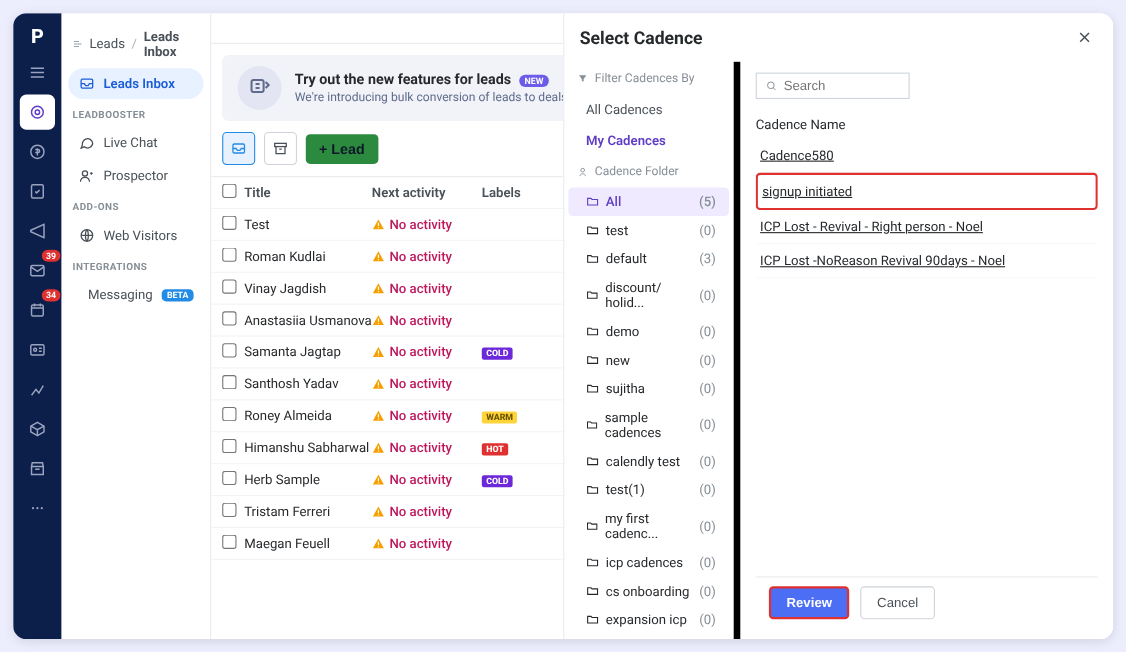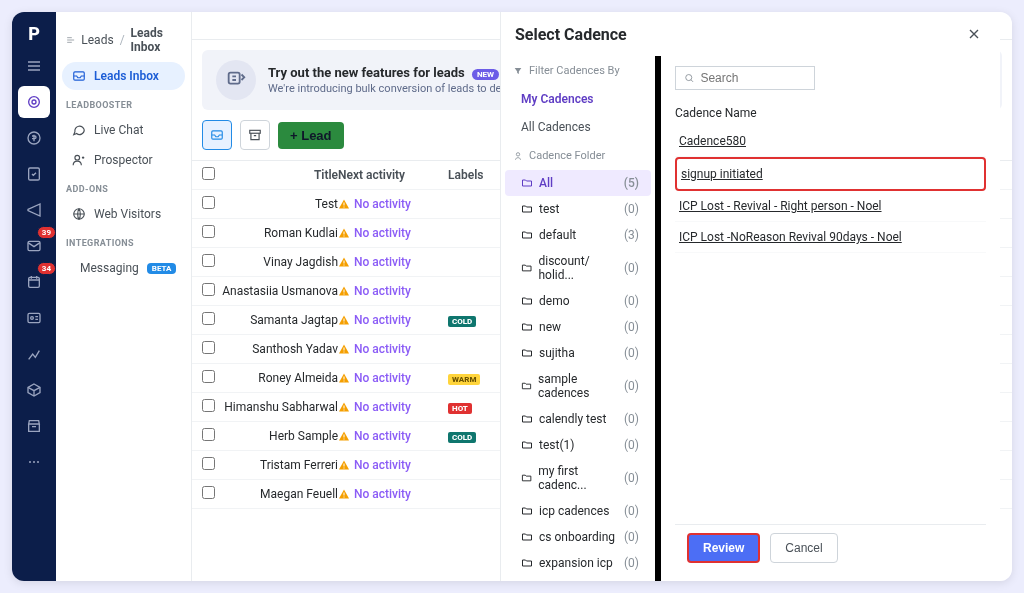--- a/index.html
+++ b/index.html
@@ -32,31 +32,31 @@
 .banner-txt p { font-size:11px; color:#5f6b8a; margin-top:2px; }
 .toolbar { display:flex; align-items:center; gap:8px; padding:10px; }
 .tb-btn { width:30px; height:30px; border:1px solid #ced4da; border-radius:4px; background:#fff; display:flex; align-items:center; justify-content:center; color:#495057; cursor:pointer; }
 .tb-btn.active { border-color:#228be6; color:#228be6; background:#e7f1ff; }
 .lead-btn { background:#2b8a3e; color:#0f172a; border:none; border-radius:4px; padding:6px 12px; font-size:13px; font-weight:600; display:flex; gap:4px; cursor:pointer; }
 .table { border-top:1px solid #e9ecef; }
 .th,.tr { display:flex; align-items:center; padding:6px 10px; border-bottom:1px solid #f1f3f5; font-size:12px; }
 .th { color:#495057; font-weight:600; }
 .cb { width:20px; }
 .cb input { width:13px; height:13px; }
-.c-title { flex:0 0 116px;text-align:right; }
+.c-title { flex:0 0 116px; }
 .c-act { flex:0 0 100px; display:flex; align-items:center; gap:4px; }
-.c-lbl { flex:0 0 60px;margin-left:10px; }
+.c-lbl { flex:0 0 60px; }
 .warn-ic { width:12px; height:12px; }
-.no-act { color:#8b5cf6; font-weight:500; }
+.no-act { color:#be185d; font-weight:500; }
 .lbl { font-size:8px; font-weight:800; padding:1px 4px; border-radius:2px; }
-.lbl.cold { background:#0f766e; color:#fff; }
+.lbl.cold { background:#6d28d9; color:#fff; }
 .lbl.warm { background:#ffd43b; color:#6b5200; }
 .lbl.hot { background:#e03131; color:#fff; }
 
-.modal { position:absolute; top:0; right:12px; width:500px; bottom:0; background:#fff; border-left:1px solid #e9ecef; display:flex; flex-direction:column; }
+.modal { position:absolute; top:0; right:0; width:500px; bottom:0; background:#fff; border-left:1px solid #e9ecef; display:flex; flex-direction:column; }
 .md-head { display:flex; align-items:center; padding:10px 14px; }
 .md-head h3 { font-size:16px; font-weight:700; }
 .md-close { margin-left:auto; width:24px; height:24px; cursor:pointer; display:flex; align-items:center; justify-content:center; color:#495057; }
 .md-body { flex:1; display:flex; overflow:hidden; }
 .md-left { width:160px; border-right:6px solid #000000; font-size:12px; overflow-y:auto; }
 .md-left::-webkit-scrollbar{width:6px}
 .md-left::-webkit-scrollbar-thumb{background:#ced4da;border-radius:3px}
 .md-sec { padding:8px 12px; color:#868e96; display:flex; gap:6px; align-items:center; font-size:11px; }
 .md-opt { padding:7px 12px 7px 20px; cursor:pointer; color:#495057; }
 .md-opt.sel { color:#5f3dc4; font-weight:600; }
@@ -415,22 +415,22 @@
           </div>
       </div>
       <div class="md-body">
         <div class="md-left">
           <div class="md-sec">
               <svg width="10" height="10" viewBox="0 0 24 24" fill="currentColor">
                 <path d="M4 5h16l-6 8v6l-4-2v-4z"></path>
               </svg>
               <span>Filter Cadences By</span>
             </div>
+          <div class="md-opt">All Cadences</div>
           <div class="md-opt sel">My Cadences</div>
-          <div class="md-opt">All Cadences</div>
           <div class="md-sec">
               <svg width="10" height="10" viewBox="0 0 24 24" fill="none" stroke="currentColor" stroke-width="2">
                 <circle cx="12" cy="8" r="4"></circle>
                 <path d="M6 21c0-3 3-5 6-5s6 2 6 5"></path>
               </svg>
               <span>Cadence Folder</span>
             </div>
           <div id="folders">
               <div class="fld sel">
                 <svg class="fld-ic" viewBox="0 0 24 24" fill="none" stroke="currentColor" stroke-width="2">

